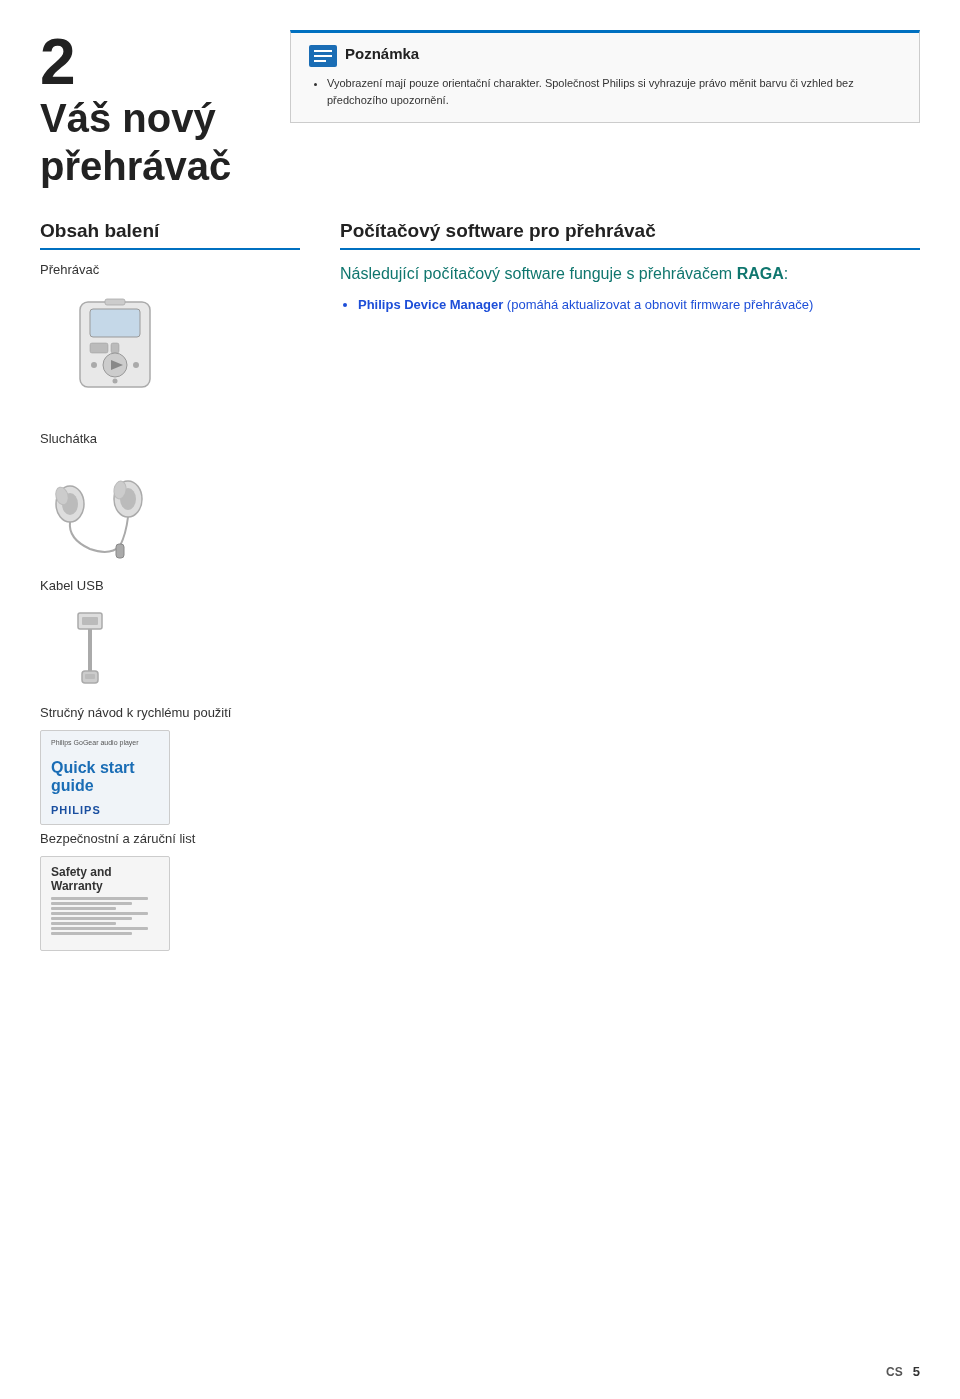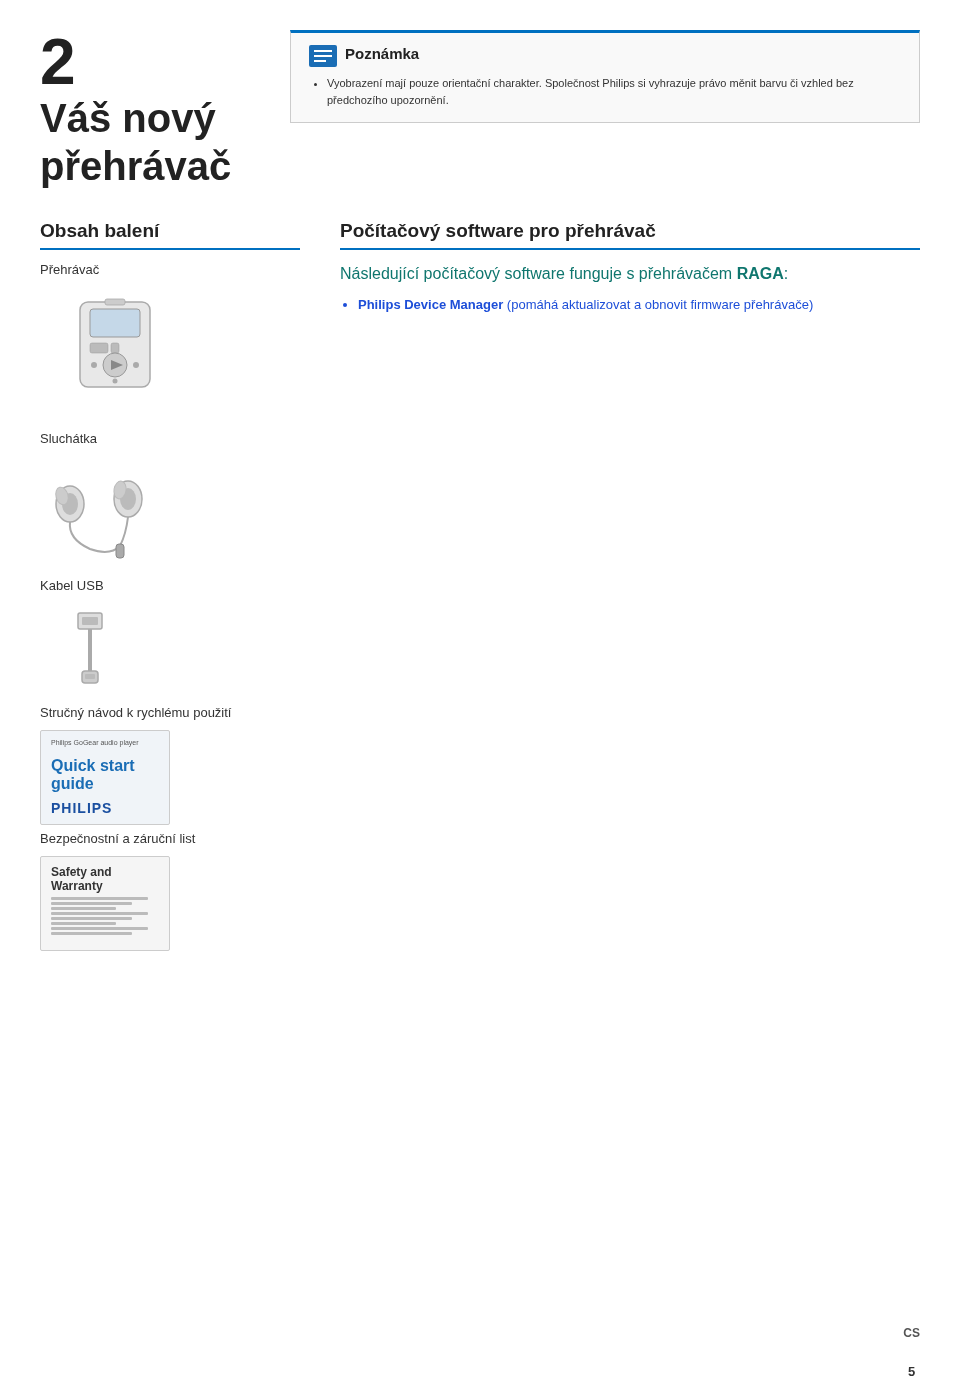--- a/index.html
+++ b/index.html
@@ -168,21 +168,21 @@
       font-size: 7px;
       color: #555;
     }
     .booklet-card-title {
       font-size: 16px;
       color: #1a6db5;
       font-weight: bold;
       margin-top: 4px;
     }
     .booklet-card-bottom {
-      font-size: 14px;
+      font-size: 11px;
       font-weight: bold;
       color: #1a4fa0;
       letter-spacing: 1px;
     }
 
     
     .safety-card {
       width: 130px;
       height: 95px;
       border: 1px solid #ccc;
@@ -219,22 +219,21 @@
       margin-top: 28px;
     }
 
     
     .page-footer {
       position: absolute;
       bottom: 20px;
       right: 40px;
       display: flex;
       align-items: center;
-      gap: 24px;
-      flex-direction: column;
+      gap: 10px;
     }
     .footer-lang {
       font-size: 12px;
       color: #555;
       font-weight: bold;
     }
     .footer-page {
       font-size: 13px;
       color: #333;
       font-weight: bold;

